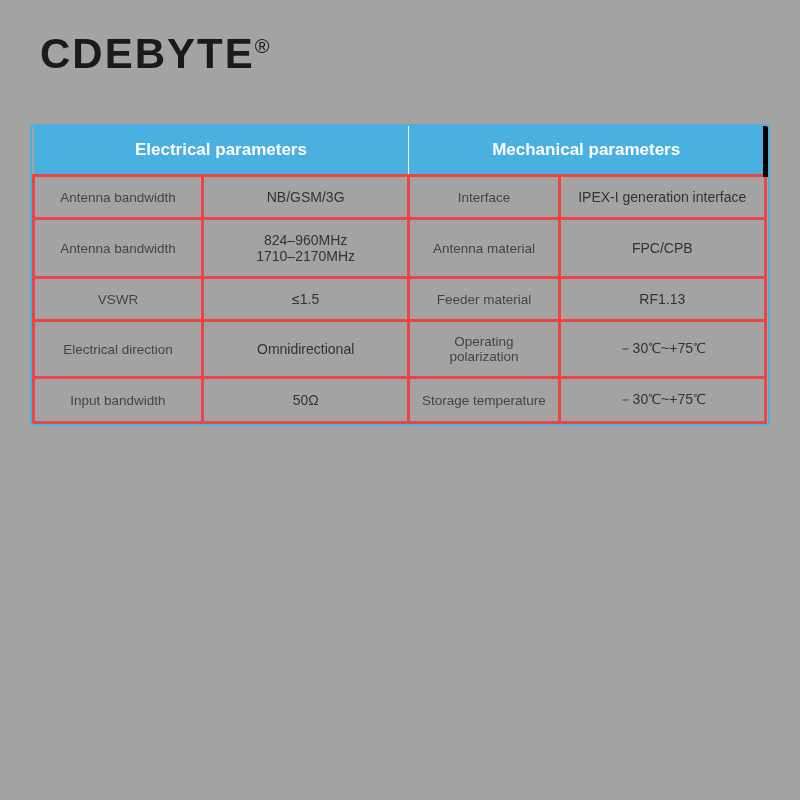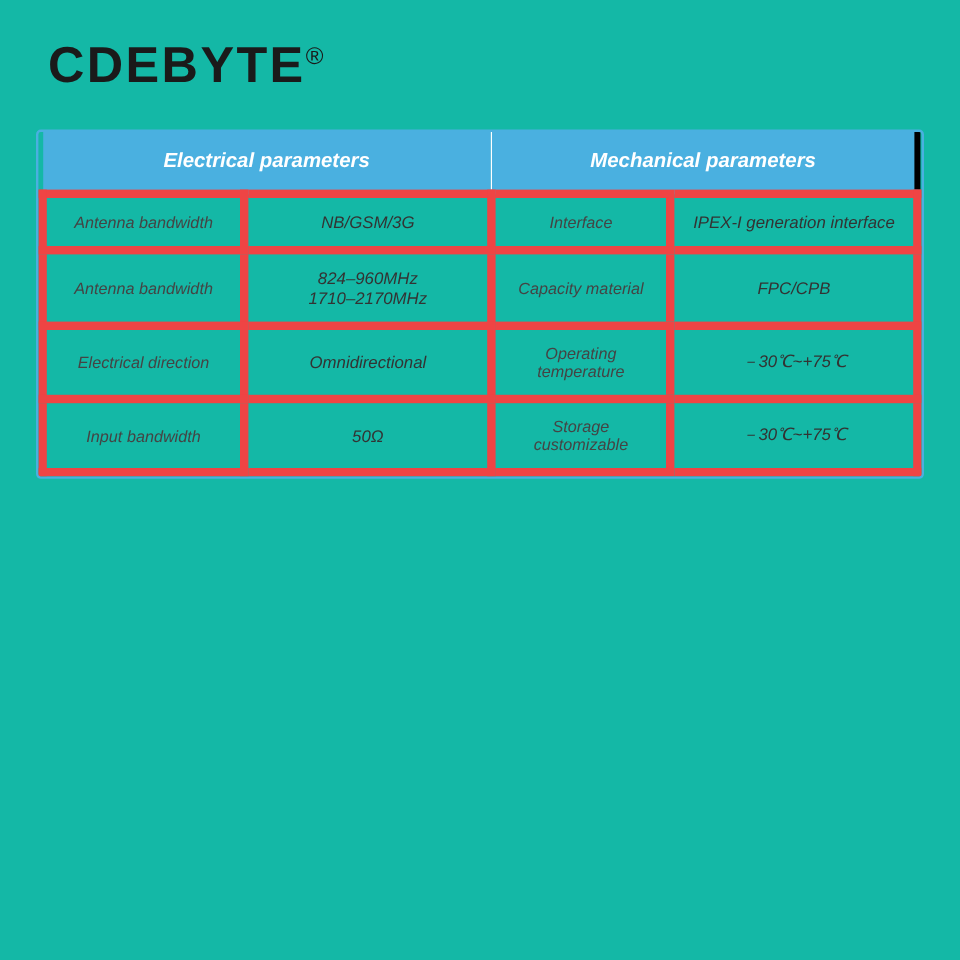--- a/index.html
+++ b/index.html
@@ -12,21 +12,21 @@
       width: 800px;
       height: 800px;
       background: #ffffff;
       font-family: Arial, sans-serif;
       overflow: hidden;
     }
 
     .page-wrapper {
       width: 800px;
       height: 800px;
-      background: #14b8a6;
+      background: #a3a3a3;
       display: flex;
       flex-direction: column;
       align-items: center;
       padding: 20px 30px;
     }
 
     .logo-area {
       width: 100%;
       padding: 10px 0 20px 10px;
     }
@@ -42,22 +42,21 @@
       font-size: 20px;
       vertical-align: super;
       font-weight: 400;
     }
 
     .table-container {
       width: 100%;
       border: 2px solid #4ab0e0;
       border-radius: 4px;
       overflow: hidden;
-      margin-top: 10px;
-      font-style: italic;
+      margin-top: 26px;
     }
 
     table {
       width: 100%;
       border-collapse: collapse;
     }
 
     .header-row th {
       background-color: #4ab0e0;
       color: #ffffff;
@@ -73,21 +72,21 @@
 
     .header-row th:nth-child(2) {
       border-right: 5px solid #000000;
     }
 
     .header-row th:nth-child(3) {
       border-right: 1px solid #ffffff;
     }
 
     td {
-      border: 7px solid #ef4444;
+      border: 3px solid #ef4444;
       text-align: center;
       font-size: 14px;
       color: #333333;
       padding: 12px 8px;
       vertical-align: middle;
     }
 
     .divider-col {
       border-left: 2px solid #4ab0e0 !important;
       border-right: 2px solid #4ab0e0 !important;
@@ -143,32 +142,38 @@
       <tbody id="table-body">
       <tr>
       <td class="col-label param-label">Antenna bandwidth</td>
       <td class="col-value param-value">NB/GSM/3G</td>
       <td class="col-mech-label param-label divider-col">Interface</td>
       <td class="col-mech-value param-value">IPEX-I generation interface</td>
     </tr>
           <tr>
       <td class="col-label param-label">Antenna bandwidth</td>
       <td class="col-value param-value">824–960MHz<br>1710–2170MHz</td>
-      <td class="col-mech-label param-label divider-col">Capacity material</td>
+      <td class="col-mech-label param-label divider-col">Antenna material</td>
       <td class="col-mech-value param-value">FPC/CPB</td>
+    </tr>
+          <tr>
+      <td class="col-label param-label">VSWR</td>
+      <td class="col-value param-value">≤1.5</td>
+      <td class="col-mech-label param-label divider-col">Feeder material</td>
+      <td class="col-mech-value param-value">RF1.13</td>
     </tr>
           <tr>
       <td class="col-label param-label">Electrical direction</td>
       <td class="col-value param-value">Omnidirectional</td>
-      <td class="col-mech-label param-label divider-col">Operating temperature</td>
+      <td class="col-mech-label param-label divider-col">Operating polarization</td>
       <td class="col-mech-value param-value">－30℃~+75℃</td>
     </tr>
           <tr>
       <td class="col-label param-label">Input bandwidth</td>
       <td class="col-value param-value">50Ω</td>
-      <td class="col-mech-label param-label divider-col">Storage customizable</td>
+      <td class="col-mech-label param-label divider-col">Storage temperature</td>
       <td class="col-mech-value param-value">－30℃~+75℃</td>
     </tr>
         </tbody>
     </table>
   </div>
 
 </div>
 
 </body></html>

